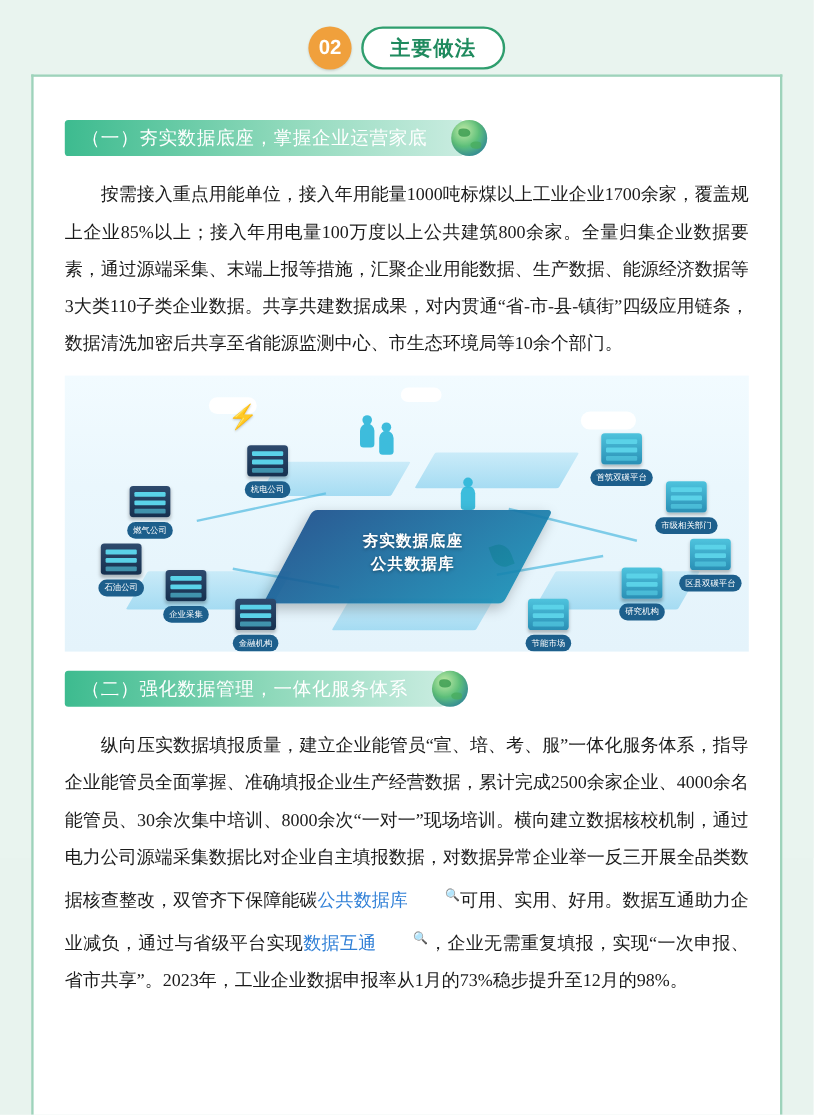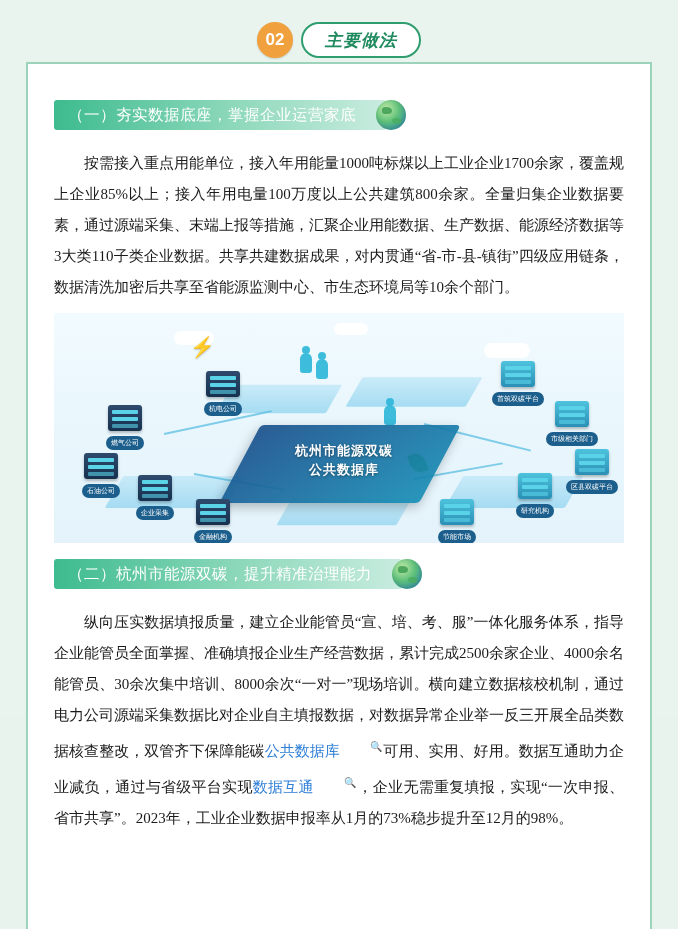--- a/index.html
+++ b/index.html
@@ -65,21 +65,20 @@
     border-radius: 18px;
     height: 32px;
     padding: 0 22px;
     display: flex;
     align-items: center;
     justify-content: center;
     font-size: 17px;
     font-weight: bold;
     color: #1f8a5e;
     letter-spacing: 1px;
-    font-style: italic;
   }
   
   .content {
     position: absolute;
     left: 28px;
     top: 64px;
     width: 622px;
     height: 863px;
     box-sizing: border-box;
     padding: 36px 26px 0 26px;
@@ -322,21 +321,21 @@
       <div class="cloud" style="left:430px; top:30px; width:46px; height:15px;"></div>
       <div class="bolt" style="left:136px; top:22px;">⚡</div>
 
       <div class="person" style="left:246px; top:40px;"></div>
       <div class="person" style="left:262px; top:46px;"></div>
       <div class="person" style="left:330px; top:92px;"></div>
       <div class="leaf" style="left:356px; top:140px;"></div>
 
       <div class="center-db"></div>
       <div class="center-label">
-        <div>杭州市能源双碳</div>
+        <div>夯实数据底座</div>
         <div>公共数据库</div>
       </div>
 
       <div class="node" style="left:150px; top:58px;">
         <div class="box"></div>
         <div class="cap">杭电公司</div>
       </div>
       <div class="node lite" style="left:438px; top:48px;">
         <div class="box"></div>
         <div class="cap">首筑双碳平台</div>
@@ -370,21 +369,21 @@
         <div class="cap">金融机构</div>
       </div>
       <div class="node lite" style="left:384px; top:186px;">
         <div class="box"></div>
         <div class="cap">节能市场</div>
       </div>
     </div>
 
     <div class="sub-head">
       <div class="sub-head-bar">
-        <span class="txt">（二）杭州市能源双碳，提升精准治理能力</span>
+        <span class="txt">（二）强化数据管理，一体化服务体系</span>
       </div>
       <span class="globe"></span>
     </div>
 
     <p class="body-text"><span>纵向压实数据填报质量，建立企业能管员“宣、培、考、服”一体化服务体系，指导企业能管员全面掌握、准确填报企业生产经营数据，累计完成2500余家企业、4000余名能管员、30余次集中培训、8000余次“一对一”现场培训。横向建立数据核校机制，通过电力公司源端采集数据比对企业自主填报数据，对数据异常企业举一反三开展全品类数据核查整改，双管齐下保障能碳</span><span class="link-term">公共数据库</span><span class="mag">🔍</span><span>可用、实用、好用。数据互通助力企业减负，通过与省级平台实现</span><span class="link-term">数据互通</span><span class="mag">🔍</span><span>，企业无需重复填报，实现“一次申报、省市共享”。2023年，工业企业数据申报率从1月的73%稳步提升至12月的98%。</span></p>
 
   </div>
 </div>
 
 </body></html>

